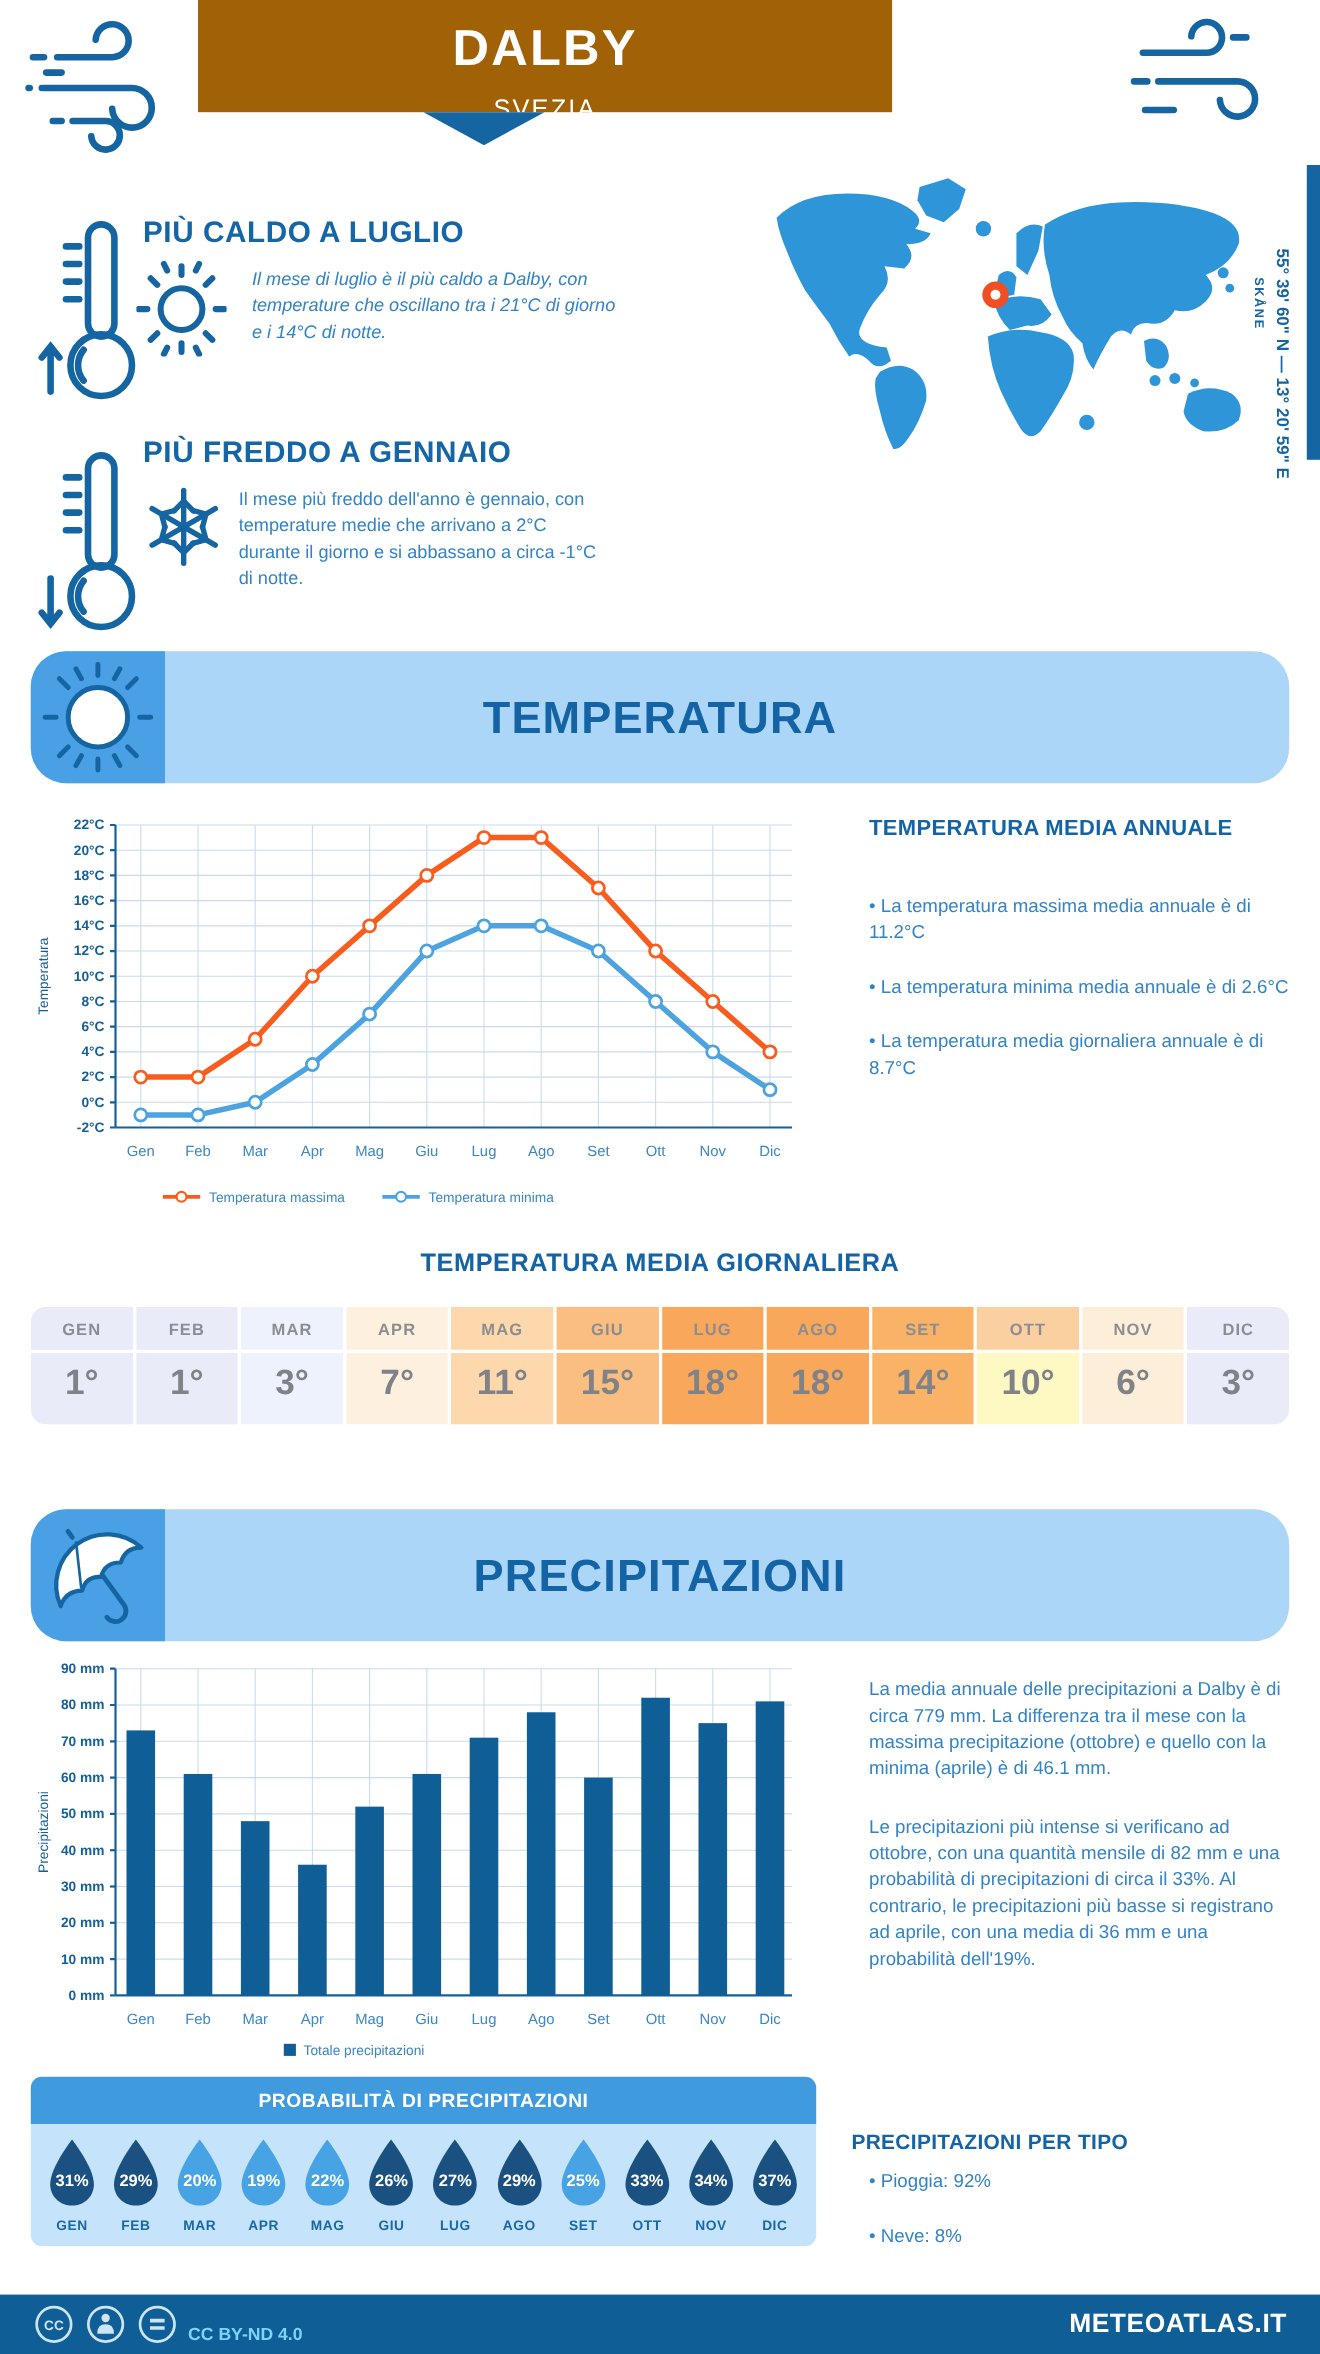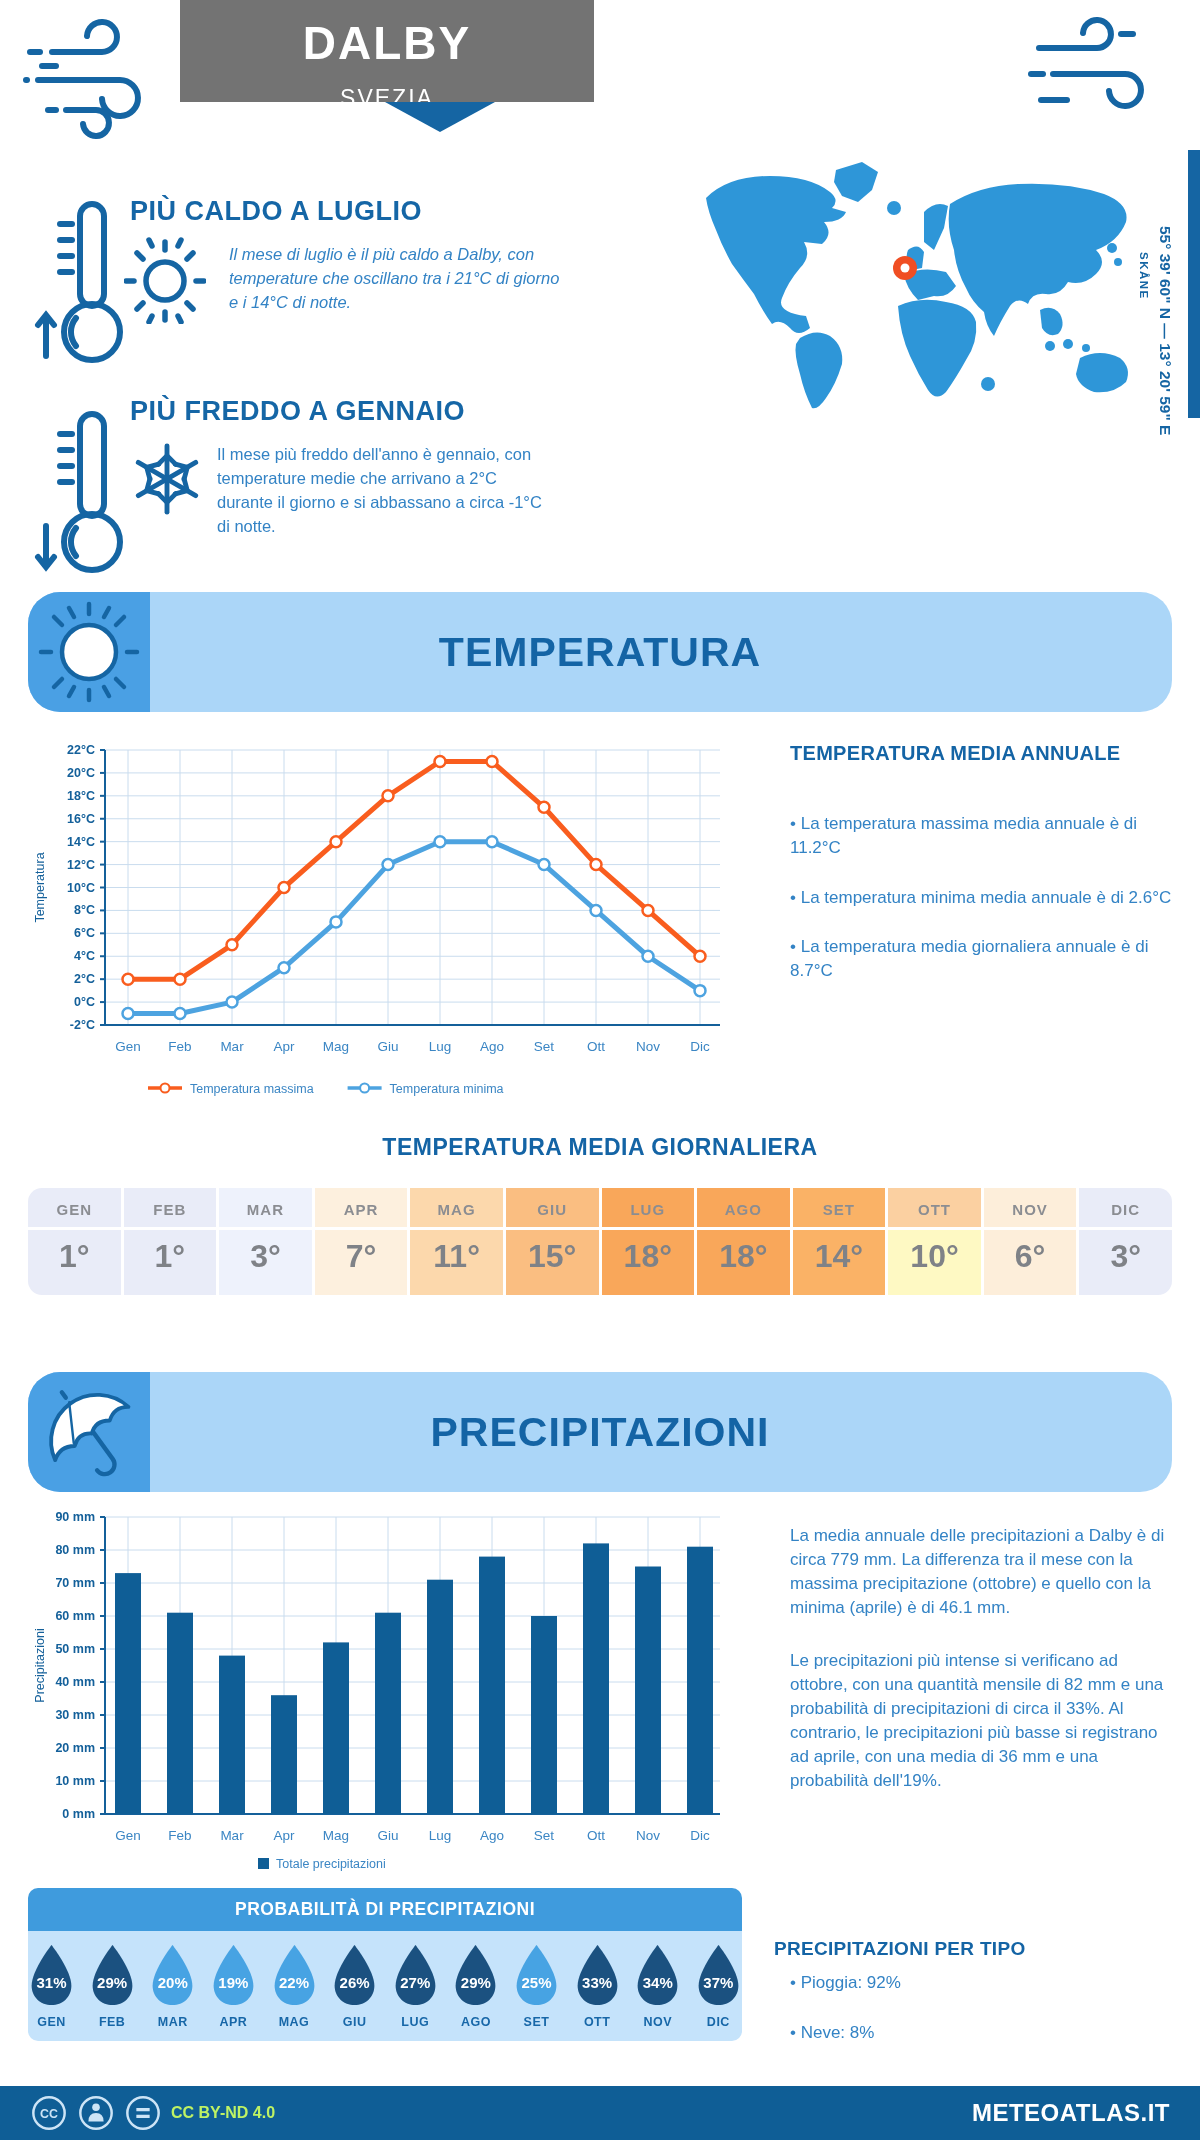--- a/index.html
+++ b/index.html
@@ -1,21 +1,21 @@
 <!DOCTYPE html>
 <html><head>
 <meta charset="utf-8">
 <style>
   html,body{margin:0;padding:0;background:#fff;}
   .page{position:relative;width:1200px;height:2140px;overflow:hidden;background:#fff;
         font-family:"Liberation Sans",sans-serif;}
   .abs{position:absolute;}
 
   
-  .banner{left:180px;top:0;width:414px;height:102px;background:#737373;}
+  .banner{left:180px;top:0;width:631px;height:102px;background:#a16207;}
   .banner-inner{width:100%;text-align:center;color:#fff;}
   .banner-title{padding-top:20px;font-size:46px;font-weight:bold;letter-spacing:2px;line-height:1;}
   .banner-sub{margin-top:19px;font-size:23px;letter-spacing:2px;}
   .banner-notch{left:385px;top:102px;width:0;height:0;border-left:55px solid transparent;
         border-right:55px solid transparent;border-top:30px solid #1565a3;}
 
   
   .h-title{font-size:27px;font-weight:bold;color:#1566a6;letter-spacing:.5px;}
   .h-text{font-size:16.5px;line-height:1.45;color:#3383c5;}
   .warm-title{left:130px;top:196px;}
@@ -47,29 +47,29 @@
   .daily-table{left:28px;top:1188px;width:1144px;display:grid;grid-template-columns:repeat(12,1fr);
         gap:3px;background:#fff;border-radius:14px;overflow:hidden;}
   .dt-head{text-align:center;padding:13px 0 9px;font-size:15px;font-weight:bold;color:#8b8d92;letter-spacing:1px;}
   .dt-val{text-align:center;padding:8px 0 20px;font-size:32px;font-weight:bold;color:#7f8287;}
 
   
   .prob-card{left:28px;top:1888px;width:714px;}
   .prob-head{background:#3f9bdd;color:#fff;text-align:center;font-size:17.5px;font-weight:bold;
         letter-spacing:.5px;padding:11px 0;border-radius:10px 10px 0 0;}
   .prob-body{background:#c5e3fb;border-radius:0 0 10px 10px;display:flex;justify-content:space-between;
-        padding:12px 0 12px;}
+        padding:12px 14px 12px;}
   .drop-col{position:relative;width:47px;text-align:center;}
   .drop-pct{position:absolute;top:31px;left:0;right:0;color:#fff;font-size:15px;font-weight:bold;}
   .drop-month{margin-top:4px;font-size:12.5px;font-weight:bold;color:#1767a8;letter-spacing:.5px;}
 
   
   .footer{left:0;top:2086px;width:1200px;height:54px;background:#0f5e96;display:flex;
         align-items:center;justify-content:space-between;padding:0 30px;box-sizing:border-box;}
-  .footer-left{display:flex;align-items:center;gap:9px;color:#bef264;font-size:16px;font-weight:bold;}
+  .footer-left{display:flex;align-items:flex-end;gap:9px;color:#7dd3fc;font-size:16px;font-weight:bold;}
   .site{color:#fff;font-size:24px;font-weight:bold;letter-spacing:.5px;}
 </style>
 </head>
 <body>
 
 <div class="page">
 
   <svg class="abs" style="left:22px;top:12px" width="135" height="128" viewBox="0 0 135 128" fill="none" stroke="#1565a3" stroke-width="6" stroke-linecap="round">
     <path d="M30 40 H80 A15 15 0 1 0 65 24"></path>
     <path d="M16 68 H98 A18 18 0 1 1 80 87"></path>

